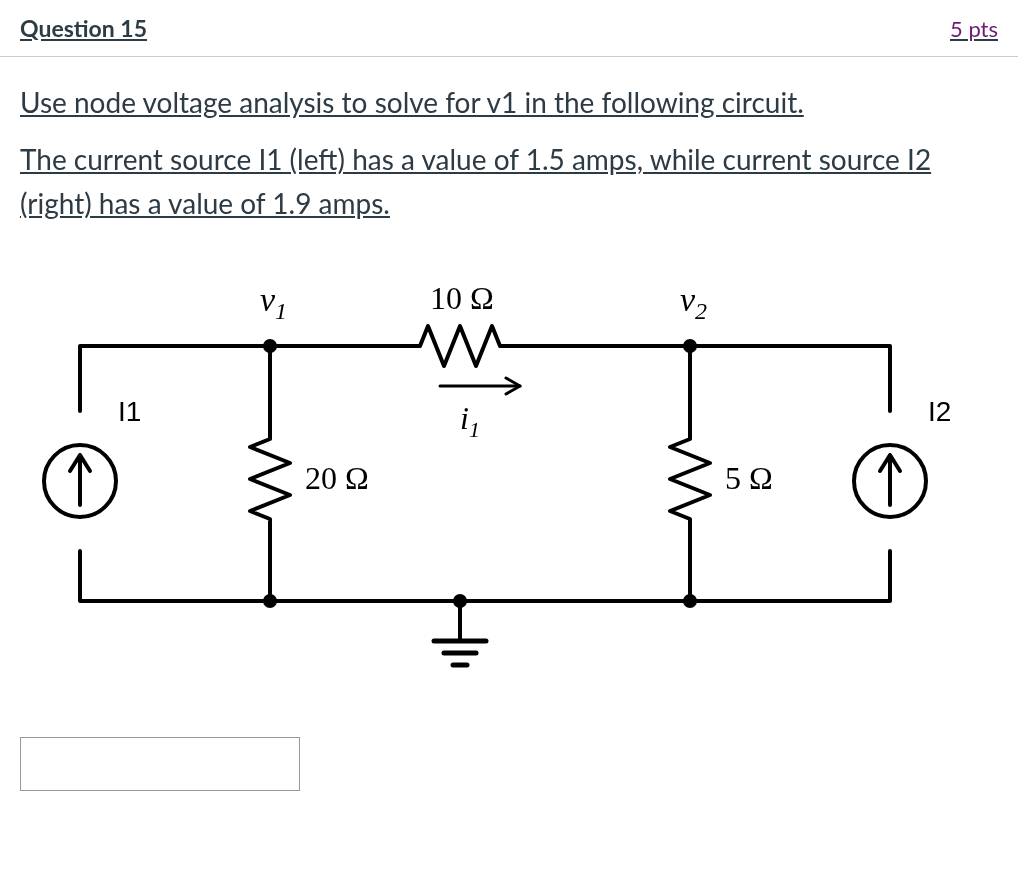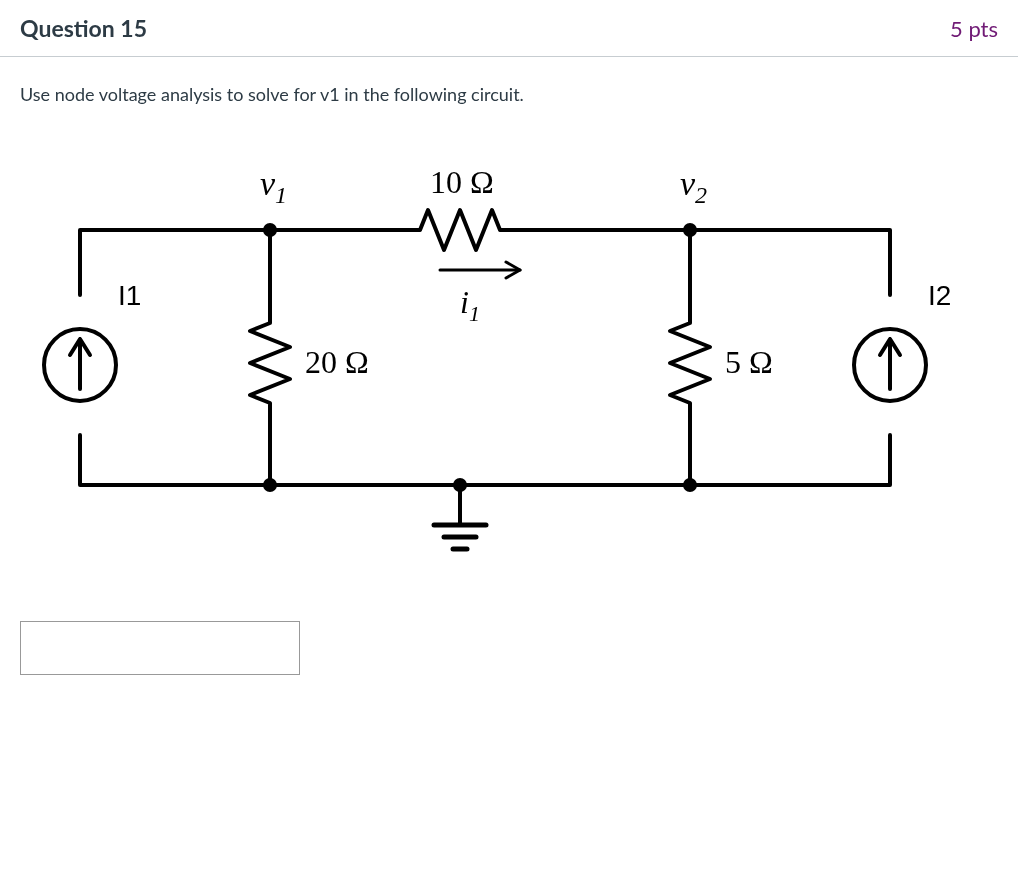--- a/index.html
+++ b/index.html
@@ -6,20 +6,21 @@
   body {
     margin: 0;
     padding: 0;
     font-family: "Lato", "Helvetica Neue", Helvetica, Arial, sans-serif;
     color: #2d3b45;
     background: #fff;
     width: 1018px;
   }
   .question-container {
     width: 1018px;
+    text-decoration: underline;
   }
   .question-header {
     display: flex;
     justify-content: space-between;
     align-items: center;
     padding: 14px 20px 14px 20px;
     border-bottom: 1px solid #c7cdd1;
   }
   .question-title {
     font-size: 23px;
@@ -28,21 +29,21 @@
   }
   .question-points {
     font-size: 22px;
     font-weight: 400;
     color: #701a75;
   }
   .question-body {
     padding: 24px 20px 20px 20px;
   }
   .prompt {
-    font-size: 18px;
+    font-size: 28px;
     line-height: 1.55;
     color: #2d3b45;
     margin: 0 0 14px 0;
   }
   .circuit-wrap {
     width: 940px;
     margin: 36px 0 30px 0;
   }
   .circuit-svg {
     display: block;
@@ -63,20 +64,21 @@
 <div class="question-container">
 
   <div class="question-header">
     <div class="question-title">Question 15</div>
     <div class="question-points">5 pts</div>
   </div>
 
   <div class="question-body">
 
     <p class="prompt">Use node voltage analysis to solve for v1 in the following circuit.</p>
+    <p class="prompt">The current source I1 (left) has a value of 1.5 amps, while current source I2 (right) has a value of 1.9 amps.</p>
 
     <div class="circuit-wrap">
       <svg class="circuit-svg" viewBox="0 0 940 440" width="940" height="440">
 
         <g stroke="#000" stroke-width="4" fill="none" stroke-linecap="round" stroke-linejoin="round">
 
           <path d="M 60 150 L 60 85 L 250 85"></path>
 
           <path d="M 250 85 L 390 85"></path>
 

